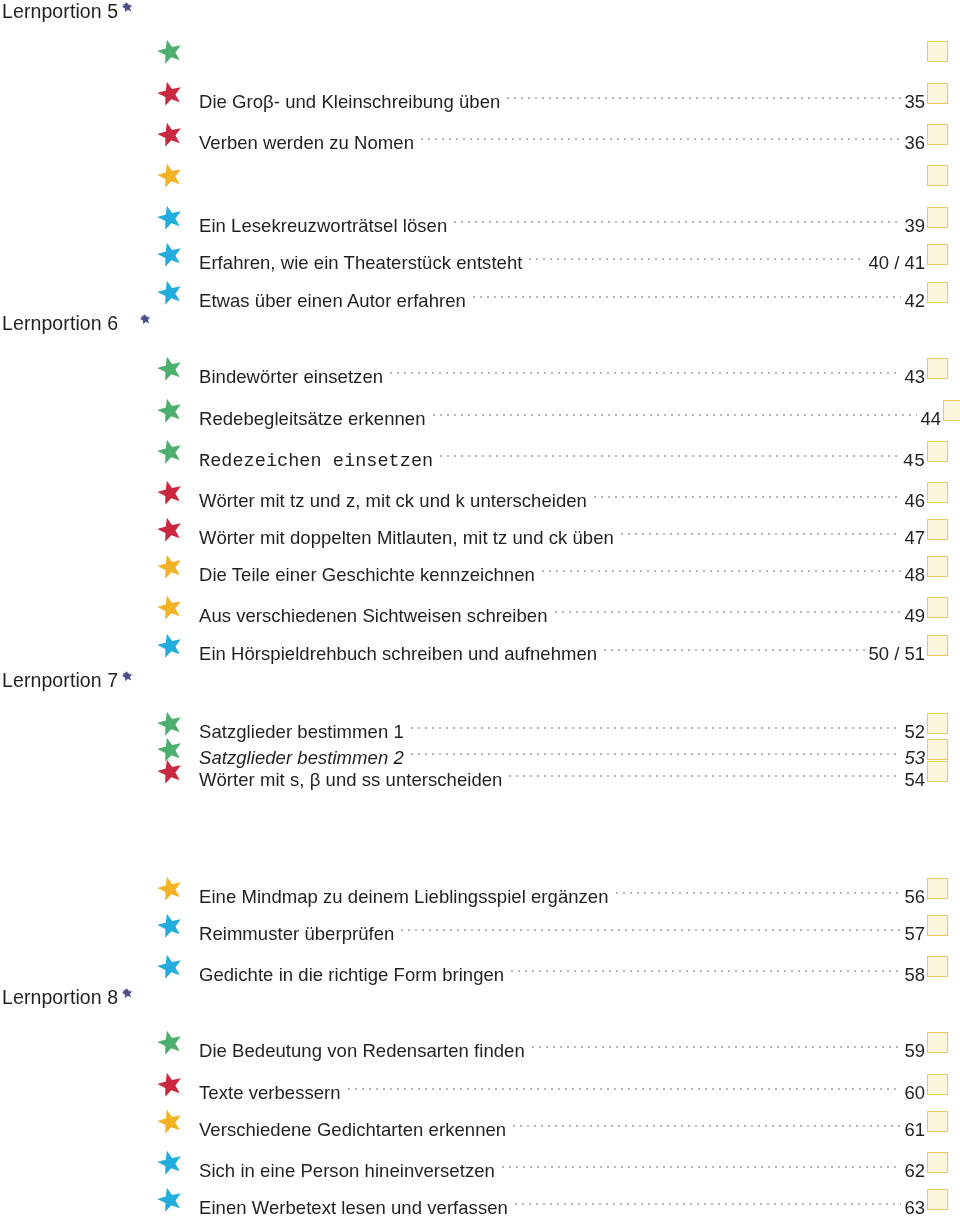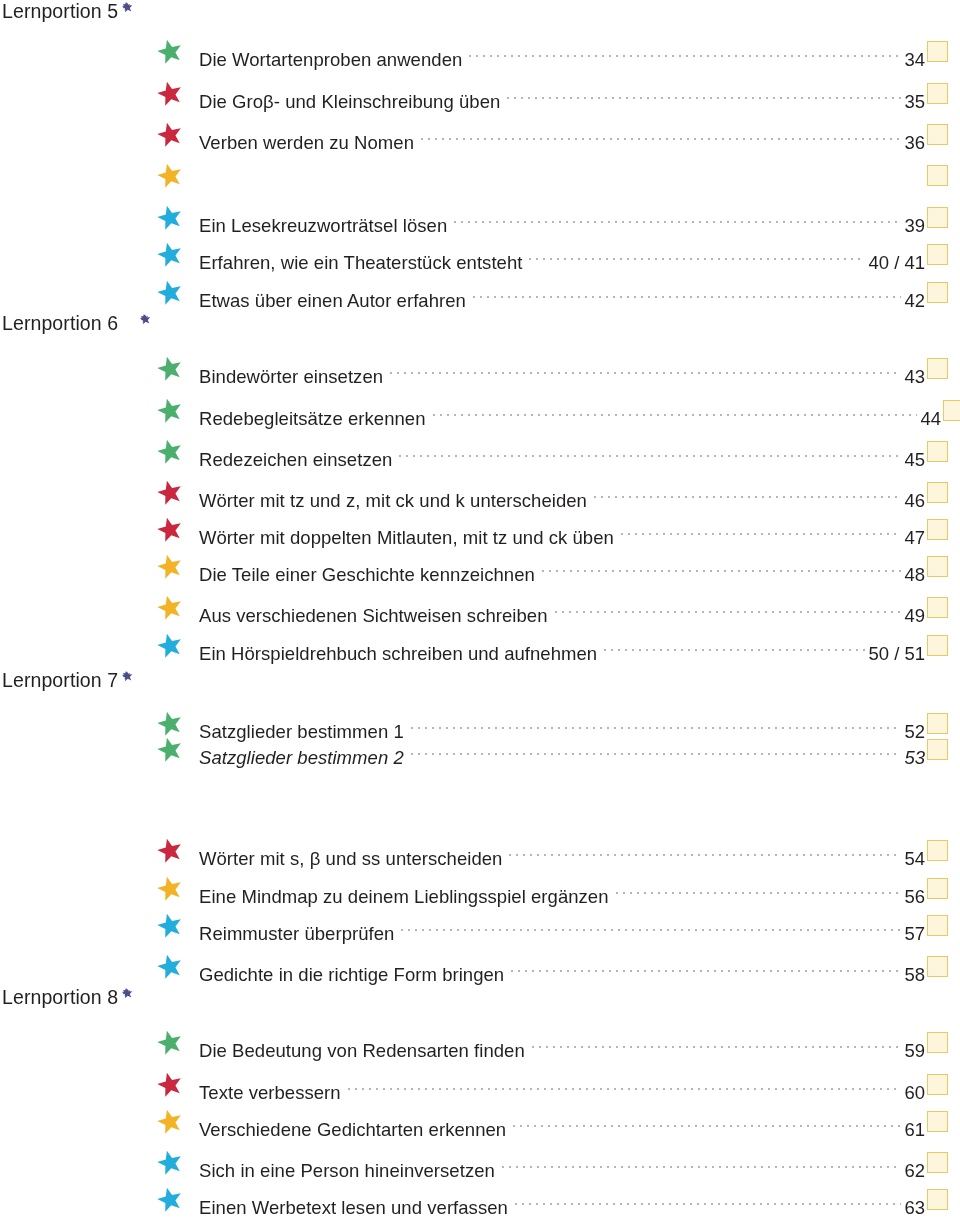--- a/index.html
+++ b/index.html
@@ -131,25 +131,20 @@
           </svg></span><span class="mini-s2"><svg width="8" height="8" viewBox="0 0 8 8" style="transform:rotate(18deg)" aria-hidden="true">
             <polygon points="4.00,0.08 4.99,2.64 7.73,2.79 5.60,4.52 6.30,7.17 4.00,5.68 1.70,7.17 2.40,4.52 0.27,2.79 3.01,2.64" fill="#4B4E8C"></polygon>
           </svg></span><span class="mini-s3"><svg width="11" height="11" viewBox="0 0 11 11" style="transform:rotate(-8deg)" aria-hidden="true">
             <polygon points="5.50,0.11 6.86,3.63 10.63,3.83 7.70,6.21 8.67,9.86 5.50,7.81 2.33,9.86 3.30,6.21 0.37,3.83 4.14,3.63" fill="#4B4E8C"></polygon>
           </svg></span></span>
     </div>
     <div class="entry" style="top: 36px;">
       <span class="entry-star"><svg width="26" height="26" viewBox="0 0 26 26" style="transform:rotate(-14deg)" aria-hidden="true">
           <polygon points="13.00,0.26 16.21,8.58 25.12,9.06 18.19,14.69 20.49,23.31 13.00,18.46 5.51,23.31 7.81,14.69 0.88,9.06 9.79,8.58" fill="#4CAF6E"></polygon>
         </svg></span>
-      <span class="entry-body">
-        <span class="entry-title">Die Wortartenproben anwenden</span>
-        <span class="leader"></span>
-        <span class="entry-page">34</span>
-      </span>
       <span class="entry-checkbox"></span>
     </div>
     <div class="entry" style="top: 78px;">
       <span class="entry-star"><svg width="26" height="26" viewBox="0 0 26 26" style="transform:rotate(-14deg)" aria-hidden="true">
           <polygon points="13.00,0.26 16.21,8.58 25.12,9.06 18.19,14.69 20.49,23.31 13.00,18.46 5.51,23.31 7.81,14.69 0.88,9.06 9.79,8.58" fill="#C9283E"></polygon>
         </svg></span>
       <span class="entry-body">
         <span class="entry-title">Die Groβ- und Kleinschreibung üben</span>
         <span class="leader"></span>
         <span class="entry-page">35</span>
@@ -231,21 +226,21 @@
       <span class="entry-star"><svg width="26" height="26" viewBox="0 0 26 26" style="transform:rotate(-14deg)" aria-hidden="true">
           <polygon points="13.00,0.26 16.21,8.58 25.12,9.06 18.19,14.69 20.49,23.31 13.00,18.46 5.51,23.31 7.81,14.69 0.88,9.06 9.79,8.58" fill="#4CAF6E"></polygon>
         </svg></span>
       <span class="entry-body">
         <span class="entry-title">Redebegleitsätze erkennen</span>
         <span class="leader"></span>
         <span class="entry-page">44</span>
       </span>
       <span class="entry-checkbox"></span>
     </div>
-    <div class="entry" style="top: 436px;">
+    <div class="entry" style="top: 436px; font-family: Liberation Mono, monospace;">
       <span class="entry-star"><svg width="26" height="26" viewBox="0 0 26 26" style="transform:rotate(-14deg)" aria-hidden="true">
           <polygon points="13.00,0.26 16.21,8.58 25.12,9.06 18.19,14.69 20.49,23.31 13.00,18.46 5.51,23.31 7.81,14.69 0.88,9.06 9.79,8.58" fill="#4CAF6E"></polygon>
         </svg></span>
       <span class="entry-body">
         <span class="entry-title">Redezeichen einsetzen</span>
         <span class="leader"></span>
         <span class="entry-page">45</span>
       </span>
       <span class="entry-checkbox"></span>
     </div>
@@ -329,21 +324,21 @@
       <span class="entry-star"><svg width="26" height="26" viewBox="0 0 26 26" style="transform:rotate(-14deg)" aria-hidden="true">
           <polygon points="13.00,0.26 16.21,8.58 25.12,9.06 18.19,14.69 20.49,23.31 13.00,18.46 5.51,23.31 7.81,14.69 0.88,9.06 9.79,8.58" fill="#4CAF6E"></polygon>
         </svg></span>
       <span class="entry-body">
         <span class="entry-title">Satzglieder bestimmen 2</span>
         <span class="leader"></span>
         <span class="entry-page">53</span>
       </span>
       <span class="entry-checkbox"></span>
     </div>
-    <div class="entry" style="top: 835px;">
+    <div class="entry" style="top: 756px;">
       <span class="entry-star"><svg width="26" height="26" viewBox="0 0 26 26" style="transform:rotate(-14deg)" aria-hidden="true">
           <polygon points="13.00,0.26 16.21,8.58 25.12,9.06 18.19,14.69 20.49,23.31 13.00,18.46 5.51,23.31 7.81,14.69 0.88,9.06 9.79,8.58" fill="#C9283E"></polygon>
         </svg></span>
       <span class="entry-body">
         <span class="entry-title">Wörter mit s, β und ss unterscheiden</span>
         <span class="leader"></span>
         <span class="entry-page">54</span>
       </span>
       <span class="entry-checkbox"></span>
     </div>

